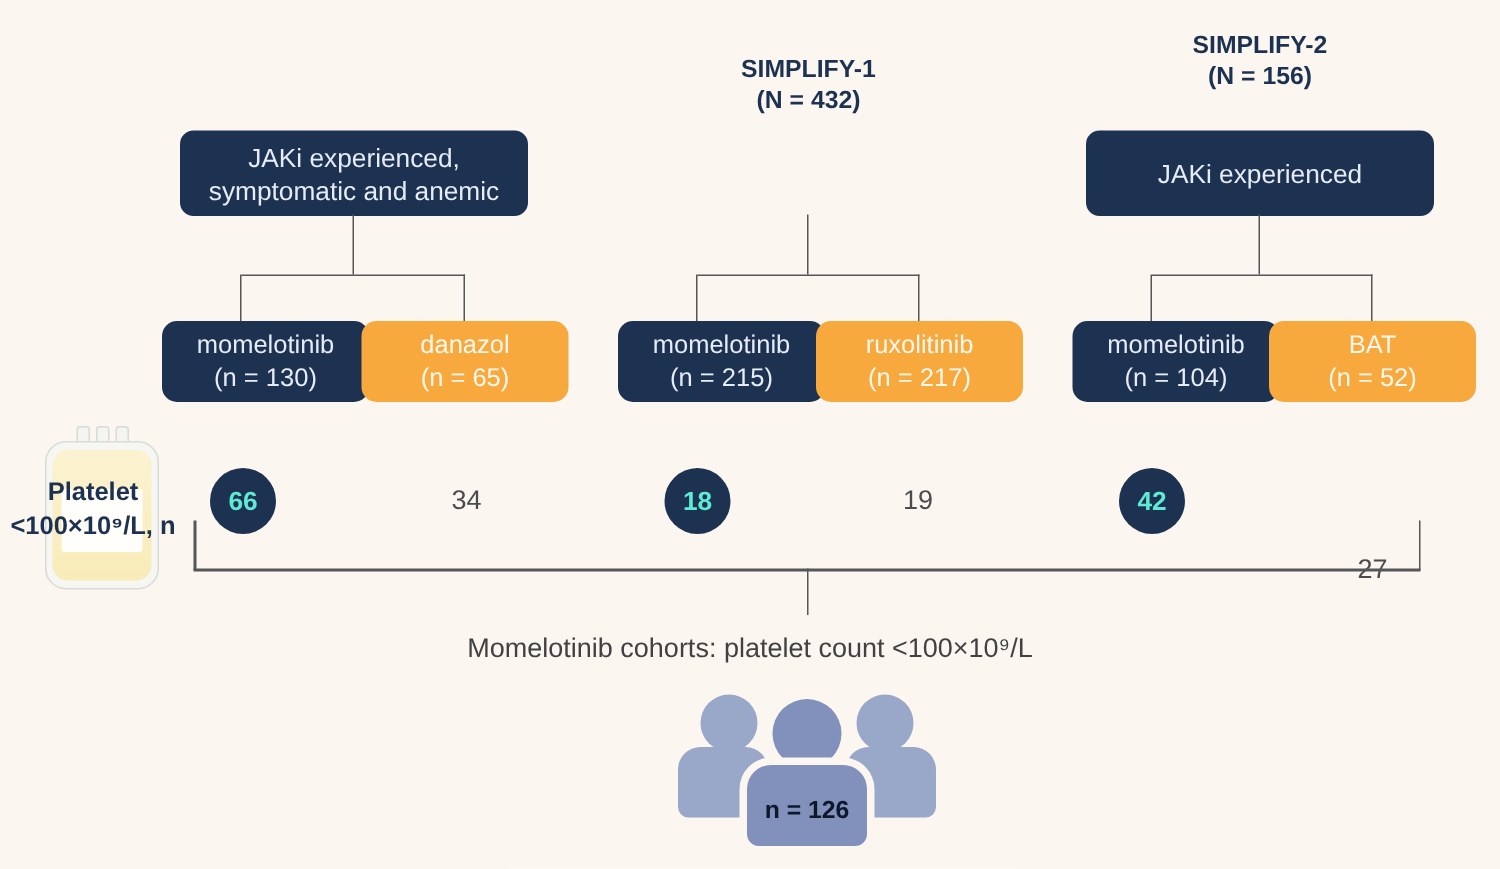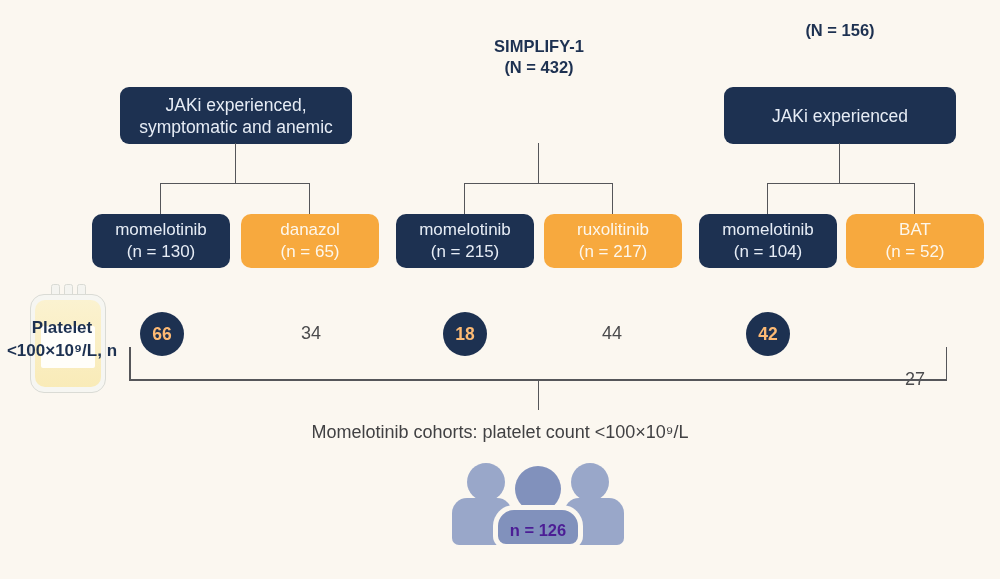--- a/index.html
+++ b/index.html
@@ -35,26 +35,26 @@
   }
   
   .vline{width:1.4px;background:var(--line);}
   .hline{height:1.4px;background:var(--line);}
   
   .arm-box{
     top:214px;width:138px;height:54px;border-radius:10px;
     display:flex;flex-direction:column;align-items:center;justify-content:center;
     font-size:17px;line-height:22px;text-align:center;
   }
-  .arm-navy{background:var(--navy);color:var(--navy-text);}
+  .arm-navy{background:var(--navy);color:var(--navy-text);margin-left:16px;}
   .arm-orange{background:var(--orange);color:var(--orange-text);}
   
   .plt-circle{
     top:312px;width:44px;height:44px;border-radius:50%;
-    background:var(--navy);color:#fdba74;font-size:17.5px;font-weight:600;
+    background:var(--navy);color:#5eead4;font-size:17.5px;font-weight:600;
     display:flex;align-items:center;justify-content:center;
   }
   .plt-number{
     top:323px;width:60px;text-align:center;
     color:var(--number-plain);font-size:18px;
   }
   .plt-label{
     left:0;top:316px;width:124px;text-align:center;z-index:2;
     color:var(--navy);font-weight:bold;font-size:17px;line-height:23px;
   }
@@ -70,24 +70,24 @@
   .caption{
     left:0;top:422px;width:1000px;text-align:center;
     color:var(--caption-text);font-size:18px;
   }
   
   .head{border-radius:50%;}
   .head-side{width:38px;height:38px;background:var(--people-side);top:463px;}
   .body-side{width:60px;height:47px;background:var(--people-side);top:498px;border-radius:15px 15px 7px 7px;}
   .head-center{width:46px;height:46px;background:var(--people-center);left:515px;top:466px;box-shadow:0 0 0 5px var(--background);}
   .body-center{
-    left:498px;top:510px;width:80px;height:34px;background:var(--people-center);
+    left:498px;top:510px;width:80px;height:54px;background:var(--people-center);
     border-radius:16px 16px 8px 8px;box-shadow:0 0 0 5px var(--background);
     display:flex;align-items:center;justify-content:center;padding-top:6px;
-    color:#4c1d95;font-weight:bold;font-size:16.5px;
+    color:#0f172a;font-weight:bold;font-size:16.5px;
   }
 </style>
 </head>
 <body>
 
 <div class="canvas">
 
   <div class="abs pop-box" style="left:120px;width:232px;">
     <span>JAKi experienced, symptomatic and anemic</span>
   </div>
@@ -120,23 +120,24 @@
     <span>momelotinib</span>
     <span>(n = 215)</span>
   </div>
   <div class="abs arm-box arm-orange" style="left:544px;">
     <span>ruxolitinib</span>
     <span>(n = 217)</span>
   </div>
   <div class="abs plt-circle" style="left:443px;">
     <span>18</span>
   </div>
-  <div class="abs plt-number" style="left:582px;">44</div>
+  <div class="abs plt-number" style="left:582px;">19</div>
 
   <div class="abs trial-header" style="left:735px;">
+    <div>SIMPLIFY-2</div>
     <div>(N = 156)</div>
   </div>
   <div class="abs pop-box" style="left:724px;width:232px;">
     <span>JAKi experienced</span>
   </div>
   <div class="abs vline" style="left:839px;top:143px;height:40px;"></div>
   <div class="abs hline" style="left:768px;top:183px;width:147px;"></div>
   <div class="abs vline" style="left:767px;top:183px;height:32px;"></div>
   <div class="abs vline" style="left:914px;top:183px;height:32px;"></div>
   <div class="abs arm-box arm-navy" style="left:699px;">

